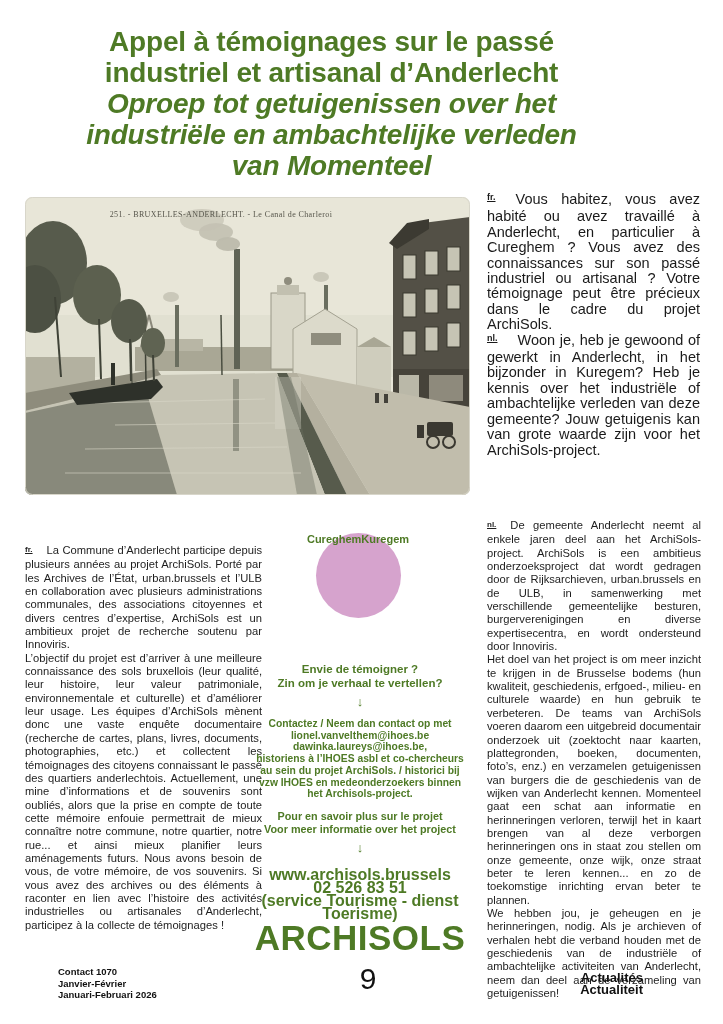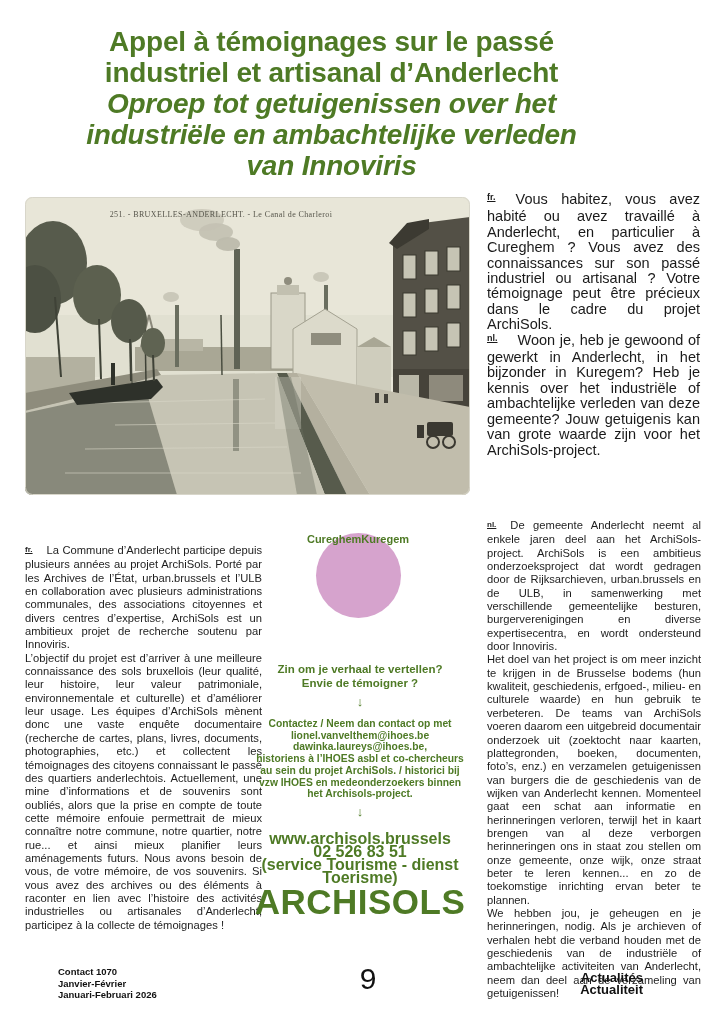--- a/index.html
+++ b/index.html
@@ -48,21 +48,21 @@
     font-size:13px; font-weight:bold; line-height:11.6px; color:#111; }
 </style>
 </head>
 <body>
 
 <div class="title">
   <div>Appel à témoignages sur le passé</div>
   <div>industriel et artisanal d’Anderlecht</div>
   <div class="nl-line">Oproep tot getuigenissen over het</div>
   <div class="nl-line">industriële en ambachtelijke verleden</div>
-  <div class="nl-line">van Innoviris</div>
+  <div class="nl-line">van Momenteel</div>
 </div>
 
 <svg class="postcard" viewBox="0 0 445 298" aria-hidden="true">
   <defs>
       <clipPath id="pc">
         <rect width="445" height="298" rx="7"></rect>
       </clipPath>
     </defs>
   <g clip-path="url(#pc)">
     <rect width="445" height="298" fill="#e8e6d8"></rect>
@@ -161,33 +161,37 @@
   <p><span class="lang-sm">fr.</span><span>La Commune d’Anderlecht participe depuis plusieurs années au projet ArchiSols. Porté par les Archives de l’État, urban.brussels et l’ULB en collaboration avec plusieurs administrations communales, des associations citoyennes et divers centres d’expertise, ArchiSols est un ambitieux projet de recherche soutenu par Innoviris.</span></p>
   <p>L’objectif du projet est d’arriver à une meilleure connaissance des sols bruxellois (leur qualité, leur histoire, leur valeur patrimoniale, environnementale et culturelle) et d’améliorer leur usage. Les équipes d’ArchiSols mènent donc une vaste enquête documentaire (recherche de cartes, plans, livres, documents, photographies, etc.) et collectent les témoignages des citoyens connaissant le passé des quartiers anderlechtois. Actuellement, une mine d’informations et de souvenirs sont oubliés, alors que la prise en compte de toute cette mémoire enfouie permettrait de mieux connaître notre commune, notre quartier, notre rue... et ainsi mieux planifier leurs aménagements futurs. Nous avons besoin de vous, de votre mémoire, de vos souvenirs. Si vous avez des archives ou des éléments à raconter en lien avec l’histoire des activités industrielles ou artisanales d’Anderlecht, participez à la collecte de témoignages !</p>
 </div>
 
 <div class="mid-col">
   <div class="circle">
     <div>Cureghem</div>
     <div>Kuregem</div>
   </div>
   <div class="ask">
+    <div>Envie de témoigner ?</div>
     <div>Zin om je verhaal te vertellen?</div>
-    <div>Envie de témoigner ?</div>
   </div>
   <div class="arrow">↓</div>
   <div class="contact">
     <div>Contactez / Neem dan contact op met</div>
     <div>lionel.vanvelthem@ihoes.be</div>
     <div>dawinka.laureys@ihoes.be,</div>
     <div>historiens à l’IHOES asbl et co-chercheurs</div>
     <div>au sein du projet ArchiSols. / historici bij</div>
     <div>vzw IHOES en medeonderzoekers binnen</div>
     <div>het Archisols-project.</div>
   </div>
+  <div class="more">
+    <div>Pour en savoir plus sur le projet</div>
+    <div>Voor meer informatie over het project</div>
+  </div>
   <div class="arrow">↓</div>
   <div class="web">
     <div>www.archisols.brussels</div>
     <div>02 526 83 51</div>
     <div>(service Tourisme - dienst Toerisme)</div>
   </div>
   <div class="logo">ARCHISOLS</div>
 </div>
 
 <div class="smallcol right-col">

